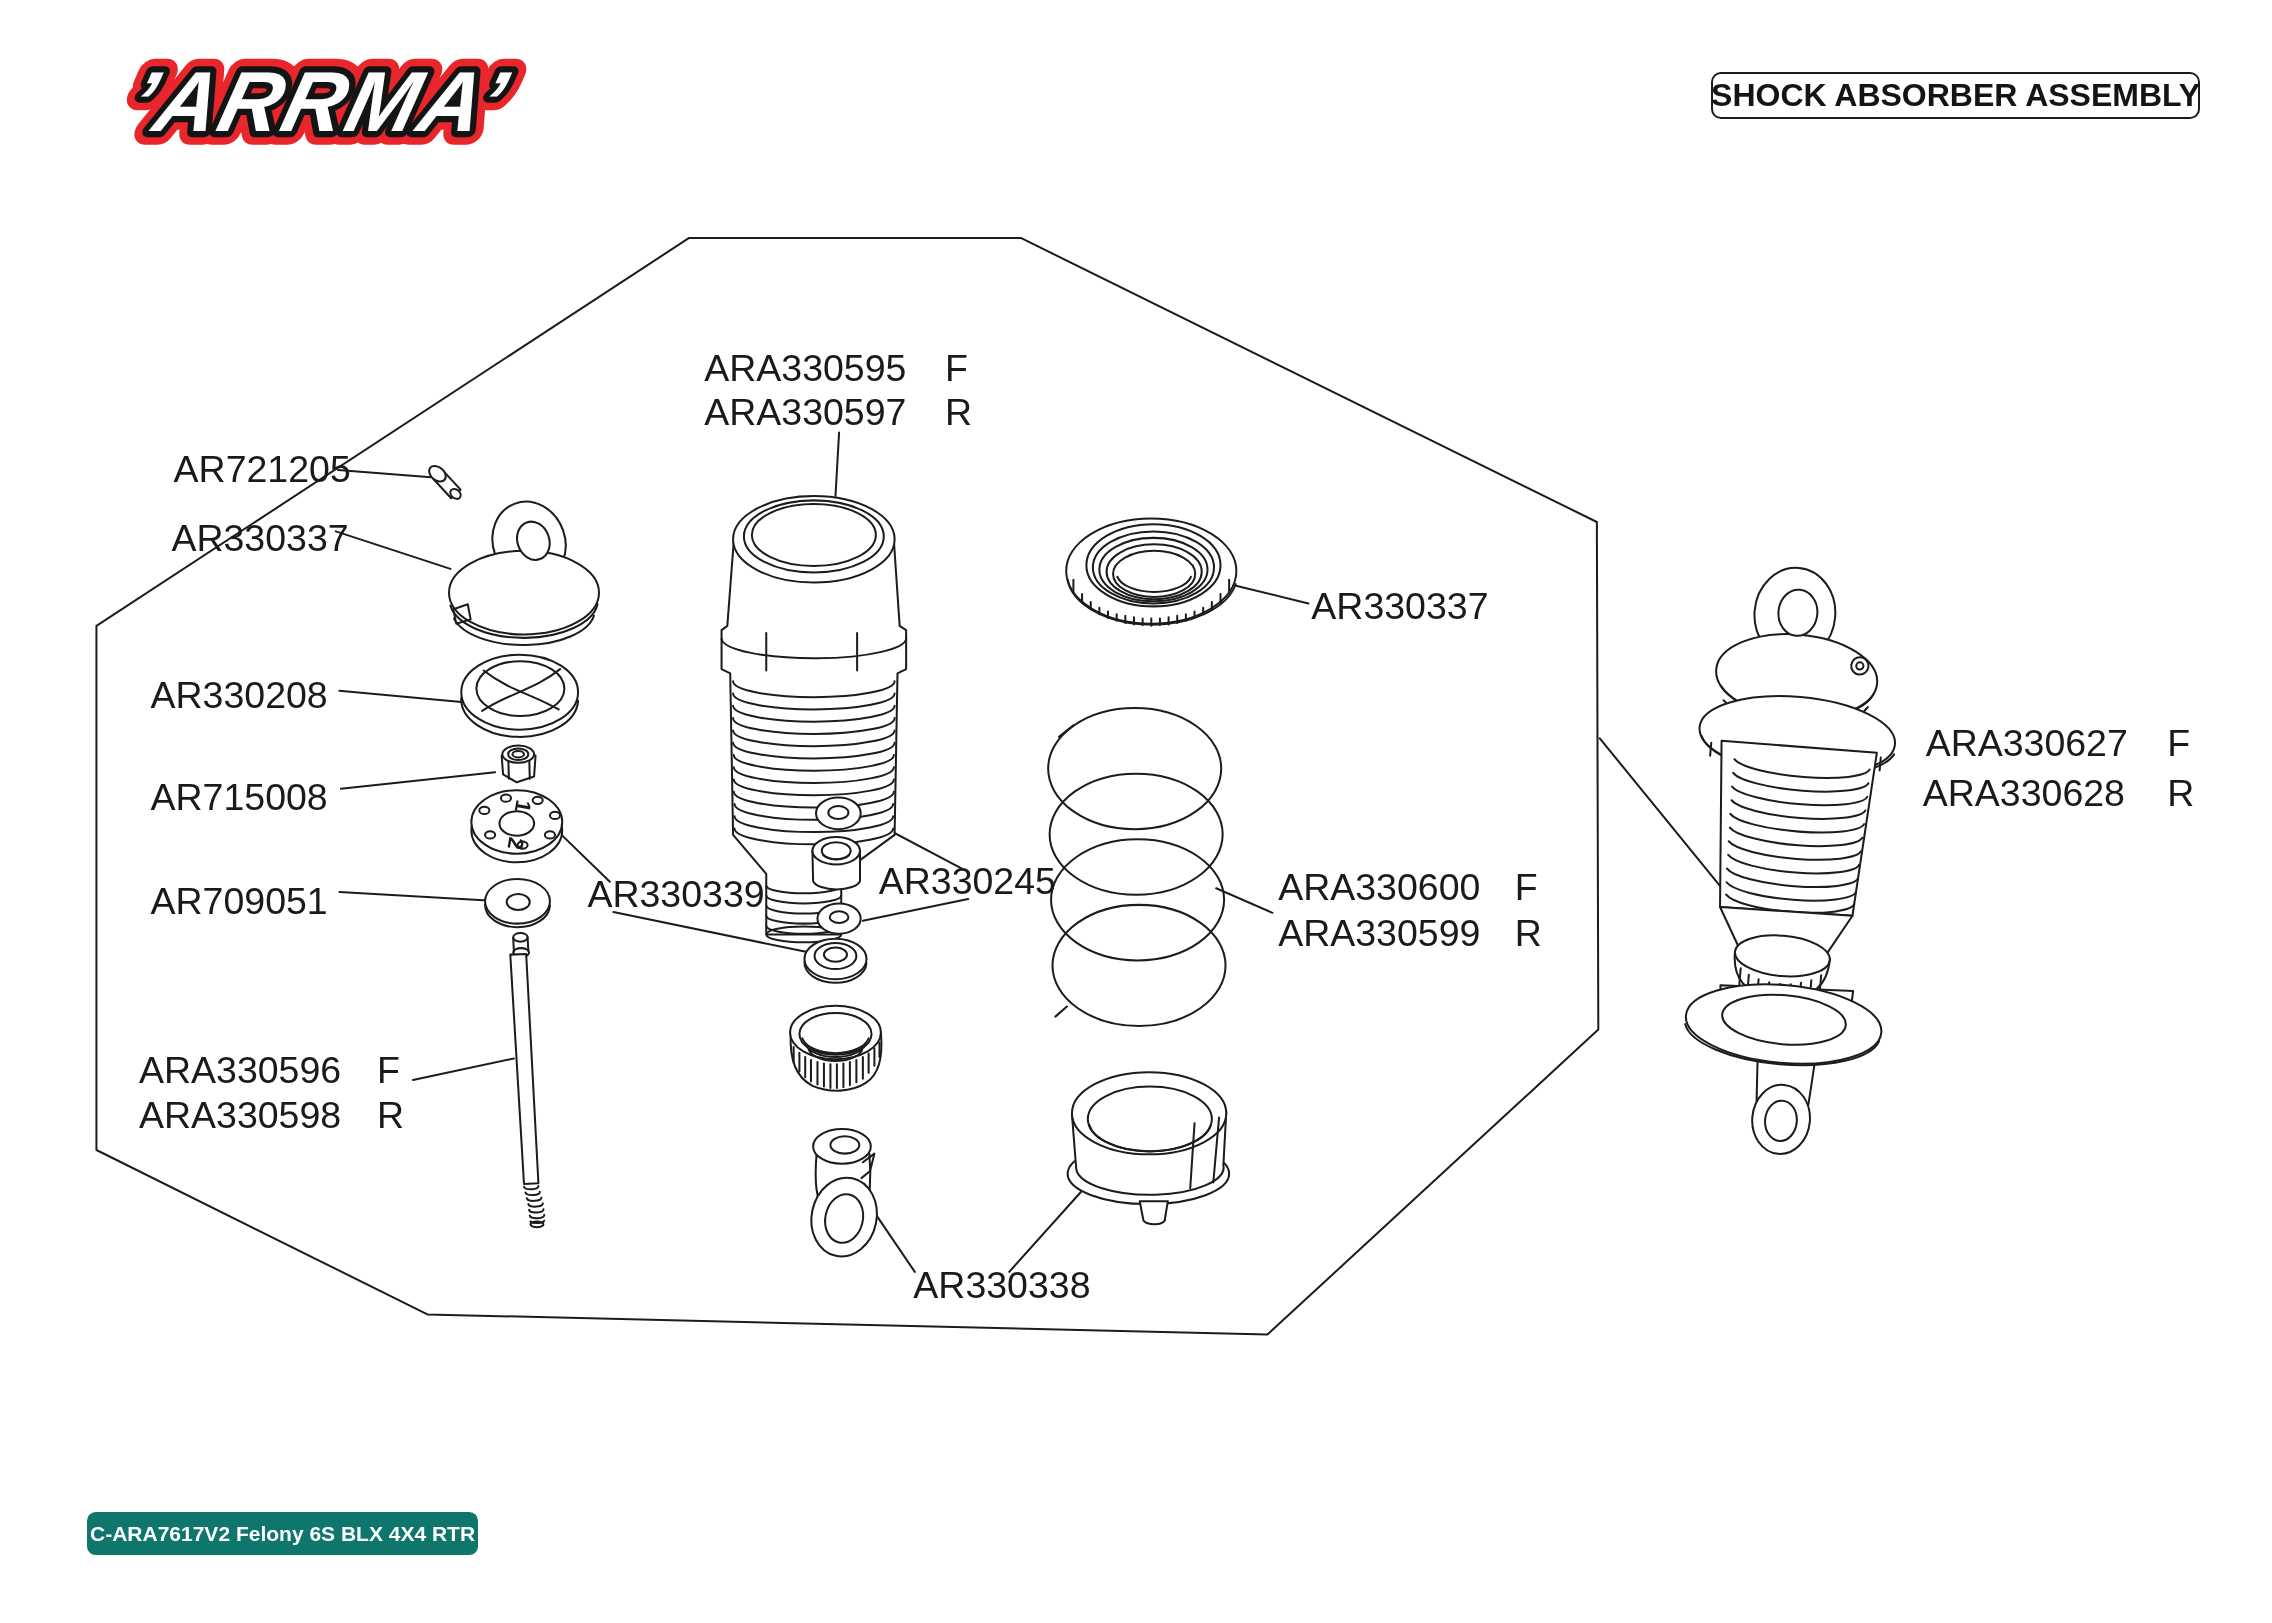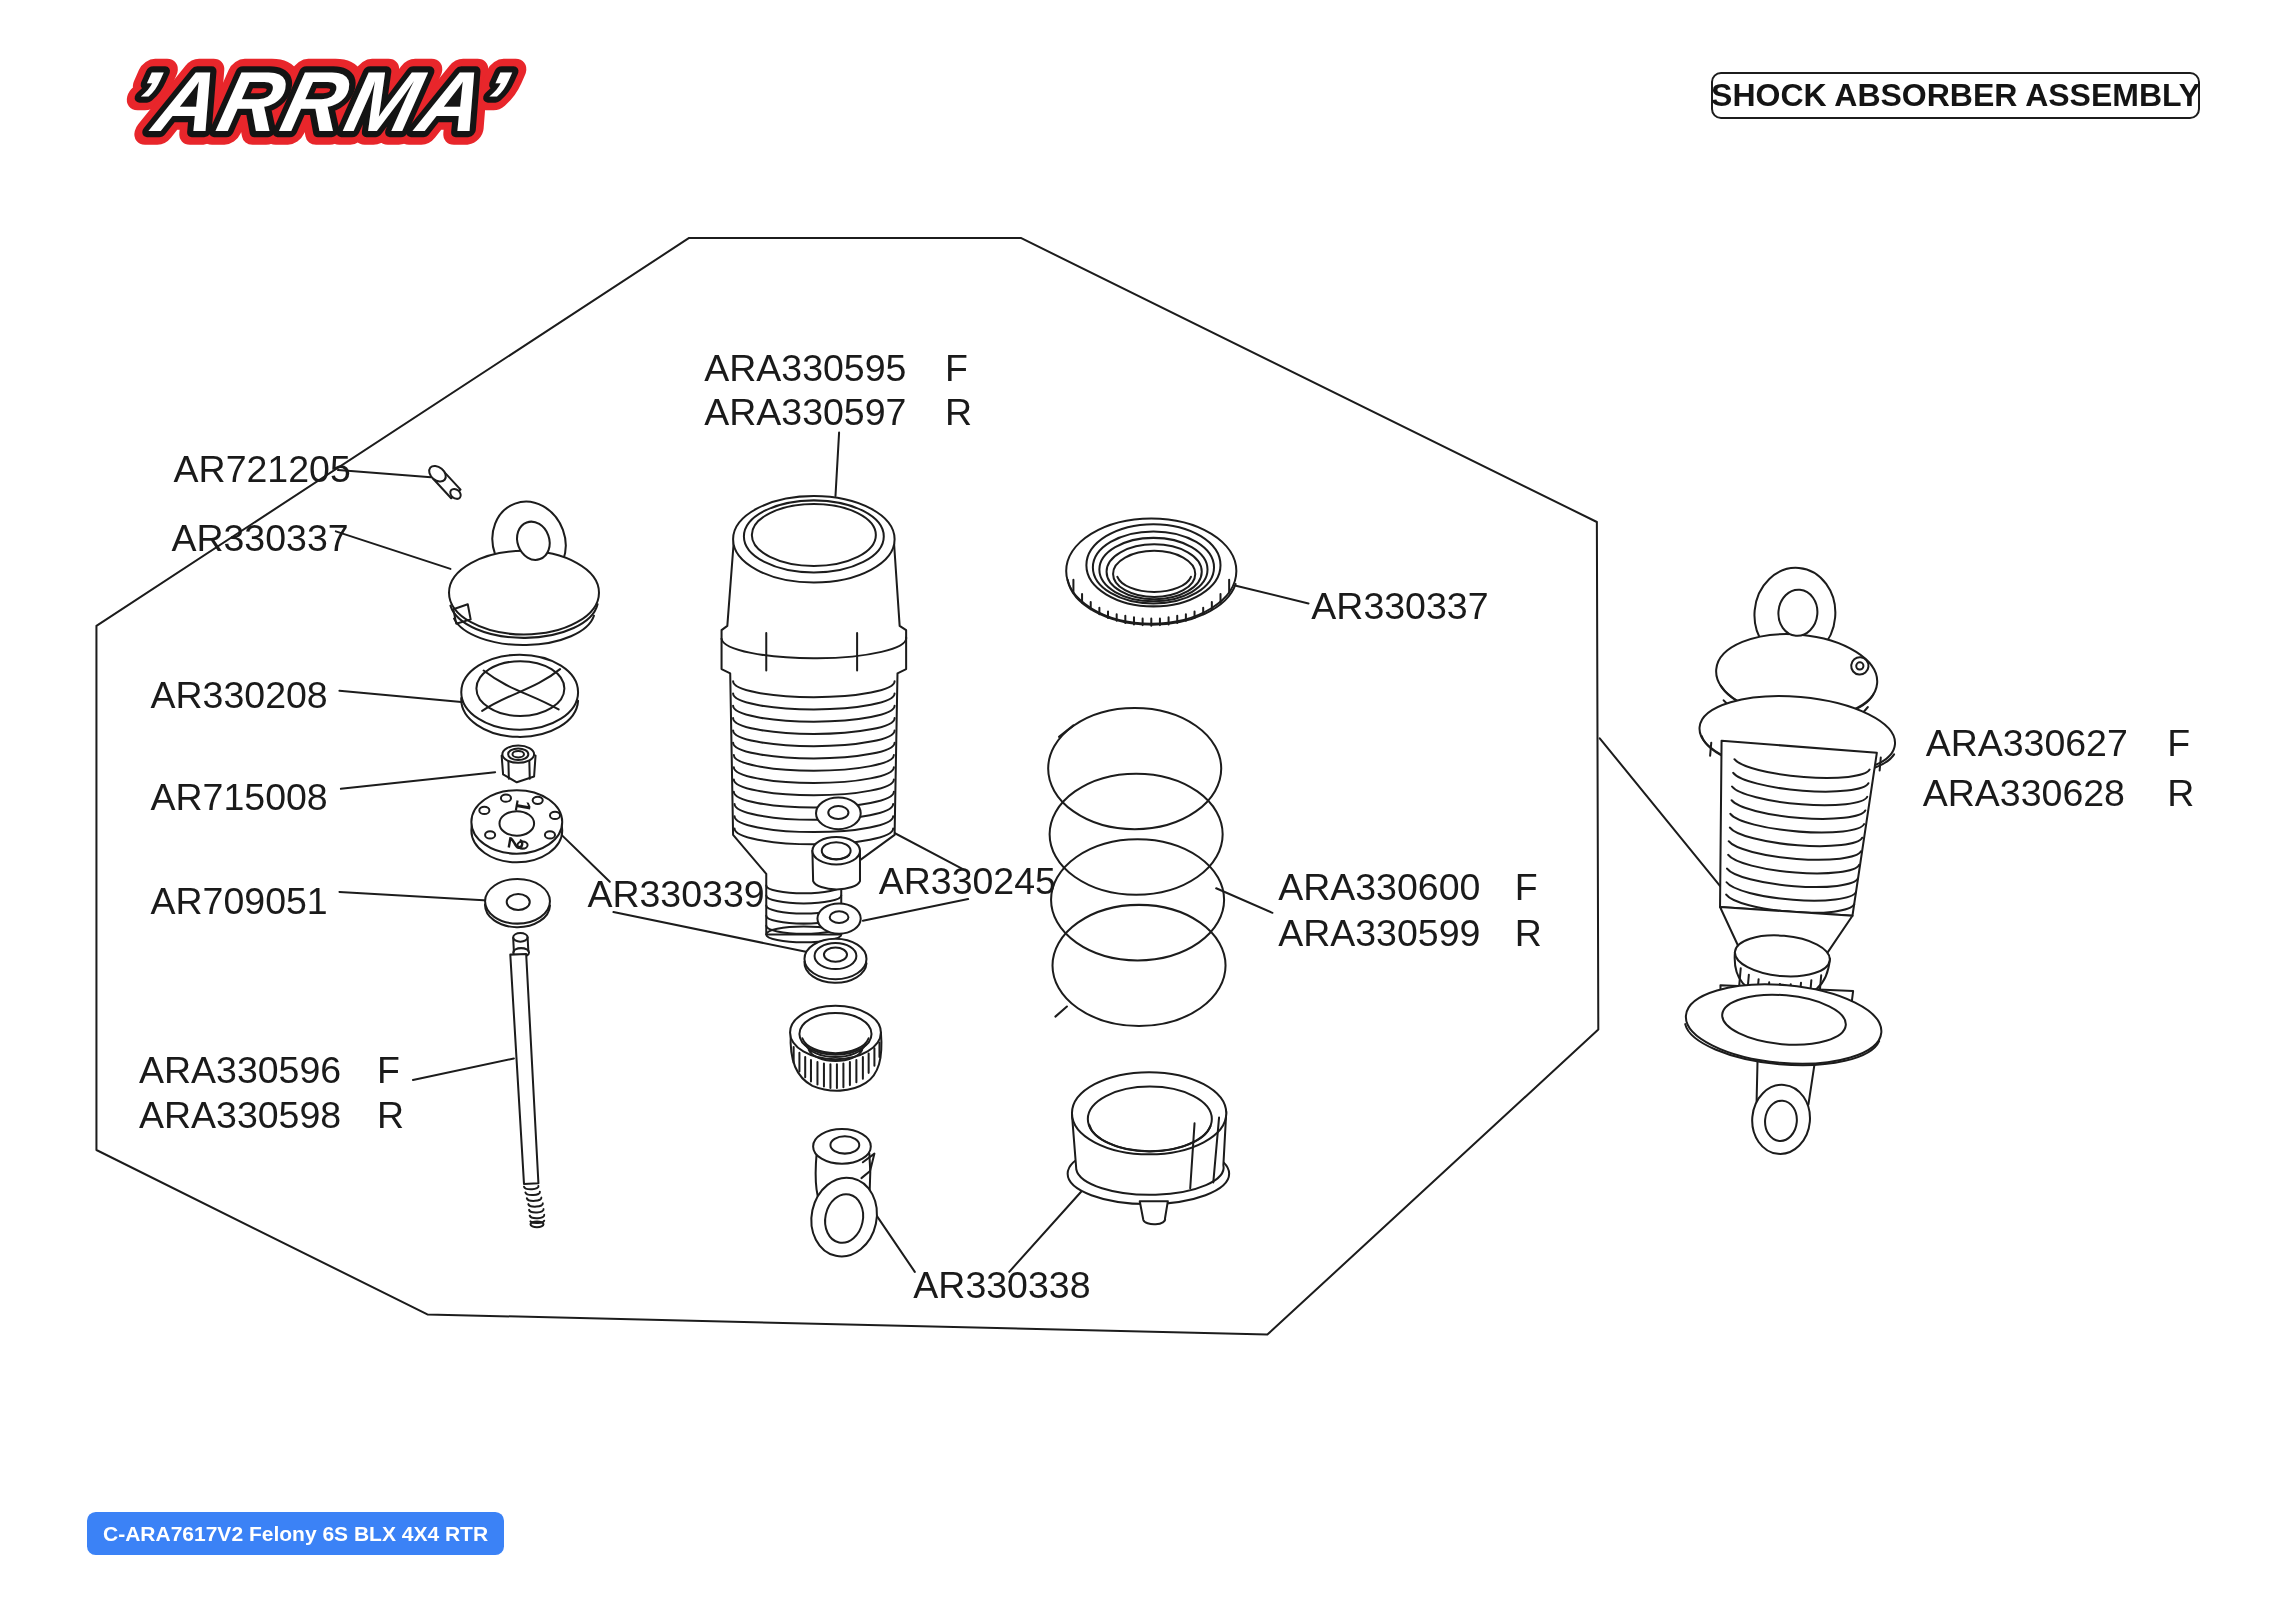--- a/index.html
+++ b/index.html
@@ -20,22 +20,22 @@
   .logo-black{stroke:#141414;stroke-width:17;fill:#141414;stroke-linejoin:round;}
   .logo-white{fill:#ffffff;}
 
   
   .title-box{position:absolute;left:1711px;top:72px;width:485px;height:43px;
              border:2.9px solid #1c1c1c;border-radius:10px;background:#fff;
              display:flex;align-items:center;justify-content:center;
              font-size:32px;font-weight:bold;color:#141414;white-space:nowrap;}
 
   
-  .footer-box{position:absolute;left:87px;top:1512px;height:43px;background:#3b82f6;
-              border-radius:8.7px;display:flex;align-items:center;padding:0 16px;
+  .footer-box{position:absolute;left:87px;top:1512px;height:43px;background:#0f766e;
+              border-radius:8.7px;display:flex;align-items:center;padding:0 3px;
               font-size:21px;font-weight:bold;color:#ffffff;white-space:nowrap;}
 </style>
 </head>
 <body>
 
 <div class="page">
 
   <svg width="2273" height="1623" viewBox="0 0 3151 2251">
 
     <g transform="translate(172,182) skewX(-14)">

